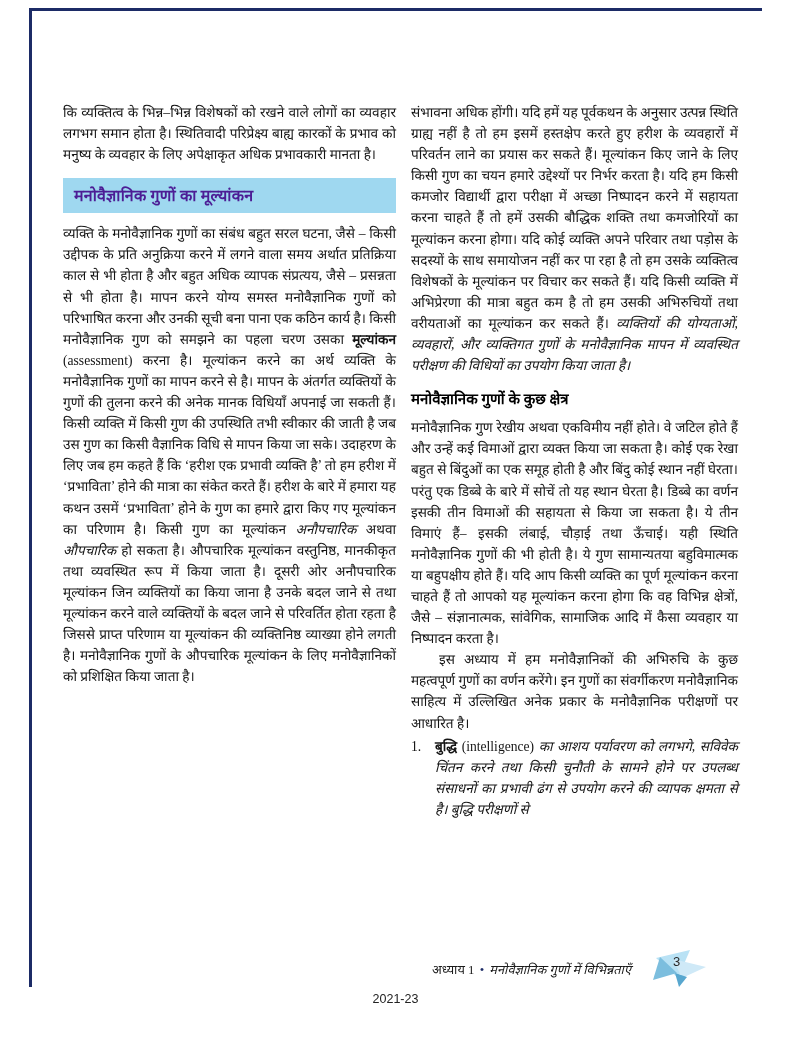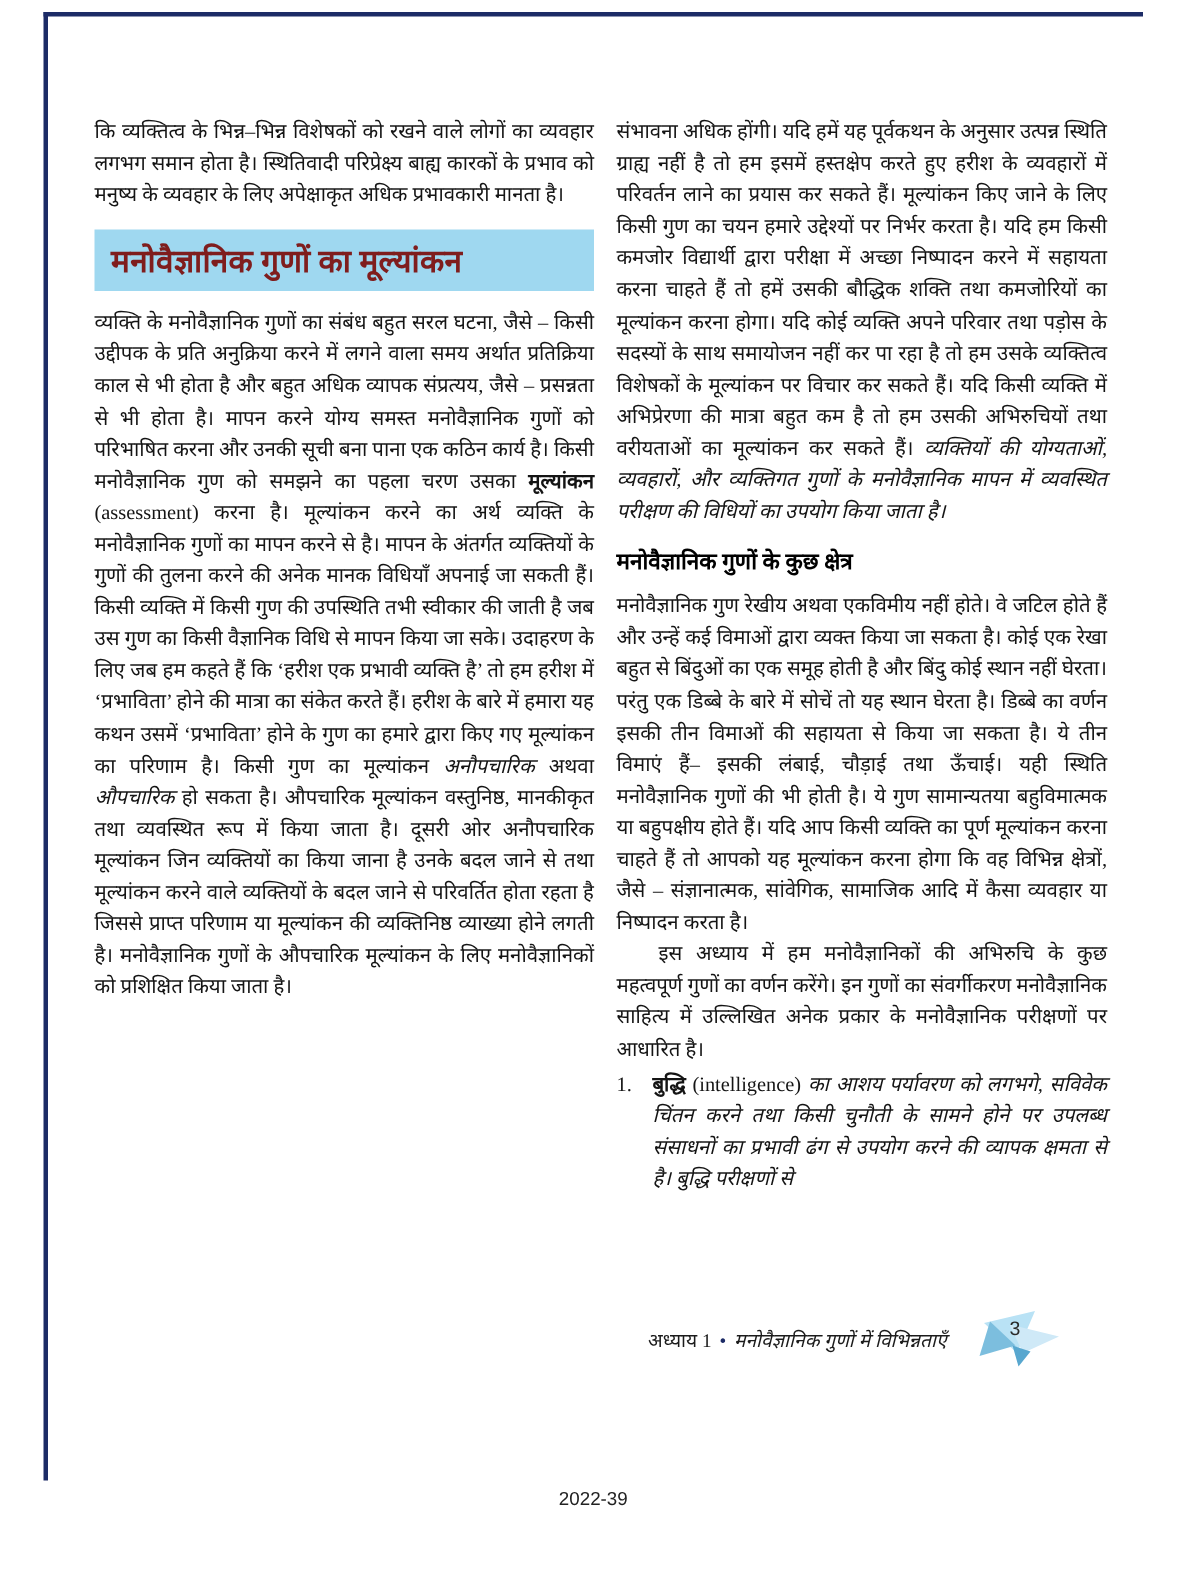--- a/index.html
+++ b/index.html
@@ -10,58 +10,58 @@
     font-family: "Liberation Serif", "DejaVu Serif", serif;
     color: #141414;
     position: relative;
     overflow: hidden;
   }
   .border-rule { position: absolute; background: #1c2b66; }
   .border-rule.vert { left: 29px; top: 8px; width: 3px; height: 979px; }
   .border-rule.horiz { left: 29px; top: 8px; width: 733px; height: 3px; }
 
   .columns {
-    position: absolute; left: 63px; top: 77px; width: 675px;
+    position: absolute; left: 63px; top: 102px; width: 675px;
     display: flex; gap: 1px;
   }
   .col { display: block; }
   .col-left  { width: 336px; }
   .col-right { width: 330px; margin-left: 14px; }
 
   .para {
     font-size: 13.6px; line-height: 21.1px;
     text-align: justify;
     color: #141414;
   }
   .para.indent { text-indent: 28px; }
   .mb { margin-bottom: 11px; }
 
   .heading-box {
     background: #9fd8f0;
     padding: 6px 11px 7px 11px;
     margin: 13px 0 10px 0;
   }
   .heading-box h2 {
-    font-size: 21px; font-weight: bold; color: #7f1d1d;
+    font-size: 16px; font-weight: bold; color: #4c1d95;
     letter-spacing: 0.2px;
   }
 
   .sub-heading {
     font-size: 15px; font-weight: bold; color: #000000;
     margin: 12px 0 9px 0;
   }
 
   .list-item { display: flex; margin-top: 2px; }
   .list-num { width: 24px; flex: 0 0 24px; font-size: 13.6px; line-height: 21.1px; }
   .list-text { flex: 1; }
   .list-text i, .italic { font-style: italic; }
   b.bold { font-weight: bold; }
 
   .footer-row {
-    position: absolute; top: 871px; right: 84px;
+    position: absolute; top: 947px; right: 84px;
     display: flex; align-items: center; gap: 18px;
     height: 44px;
   }
   .footer-text { font-size: 12.8px; color: #1b1b1b; white-space: nowrap; }
   .footer-text .chapter-title { font-style: italic; }
   .footer-text .bullet { color: #1c2b66; padding: 0 2px; }
 
   .page-marker { position: relative; width: 58px; height: 44px; }
   .page-marker svg { position: absolute; left: 0; top: 0; }
   .pg-num {
@@ -120,15 +120,15 @@
       <svg width="58" height="44" viewBox="0 0 58 44">
         <polygon points="7,11 41,3 29,31" fill="#b9e2f5"></polygon>
         <polygon points="4,33 11,10 28,26" fill="#7cbede"></polygon>
         <polygon points="24,12 57,20 33,31" fill="#cfe9f7"></polygon>
         <polygon points="26,26 38,30 30,40" fill="#58a7cf"></polygon>
       </svg>
       <span class="pg-num">3</span>
     </div>
   </div>
 
-  <div class="year-line">2022-39</div>
+  <div class="year-line">2021-23</div>
 
 </div>
 
 </body></html>

